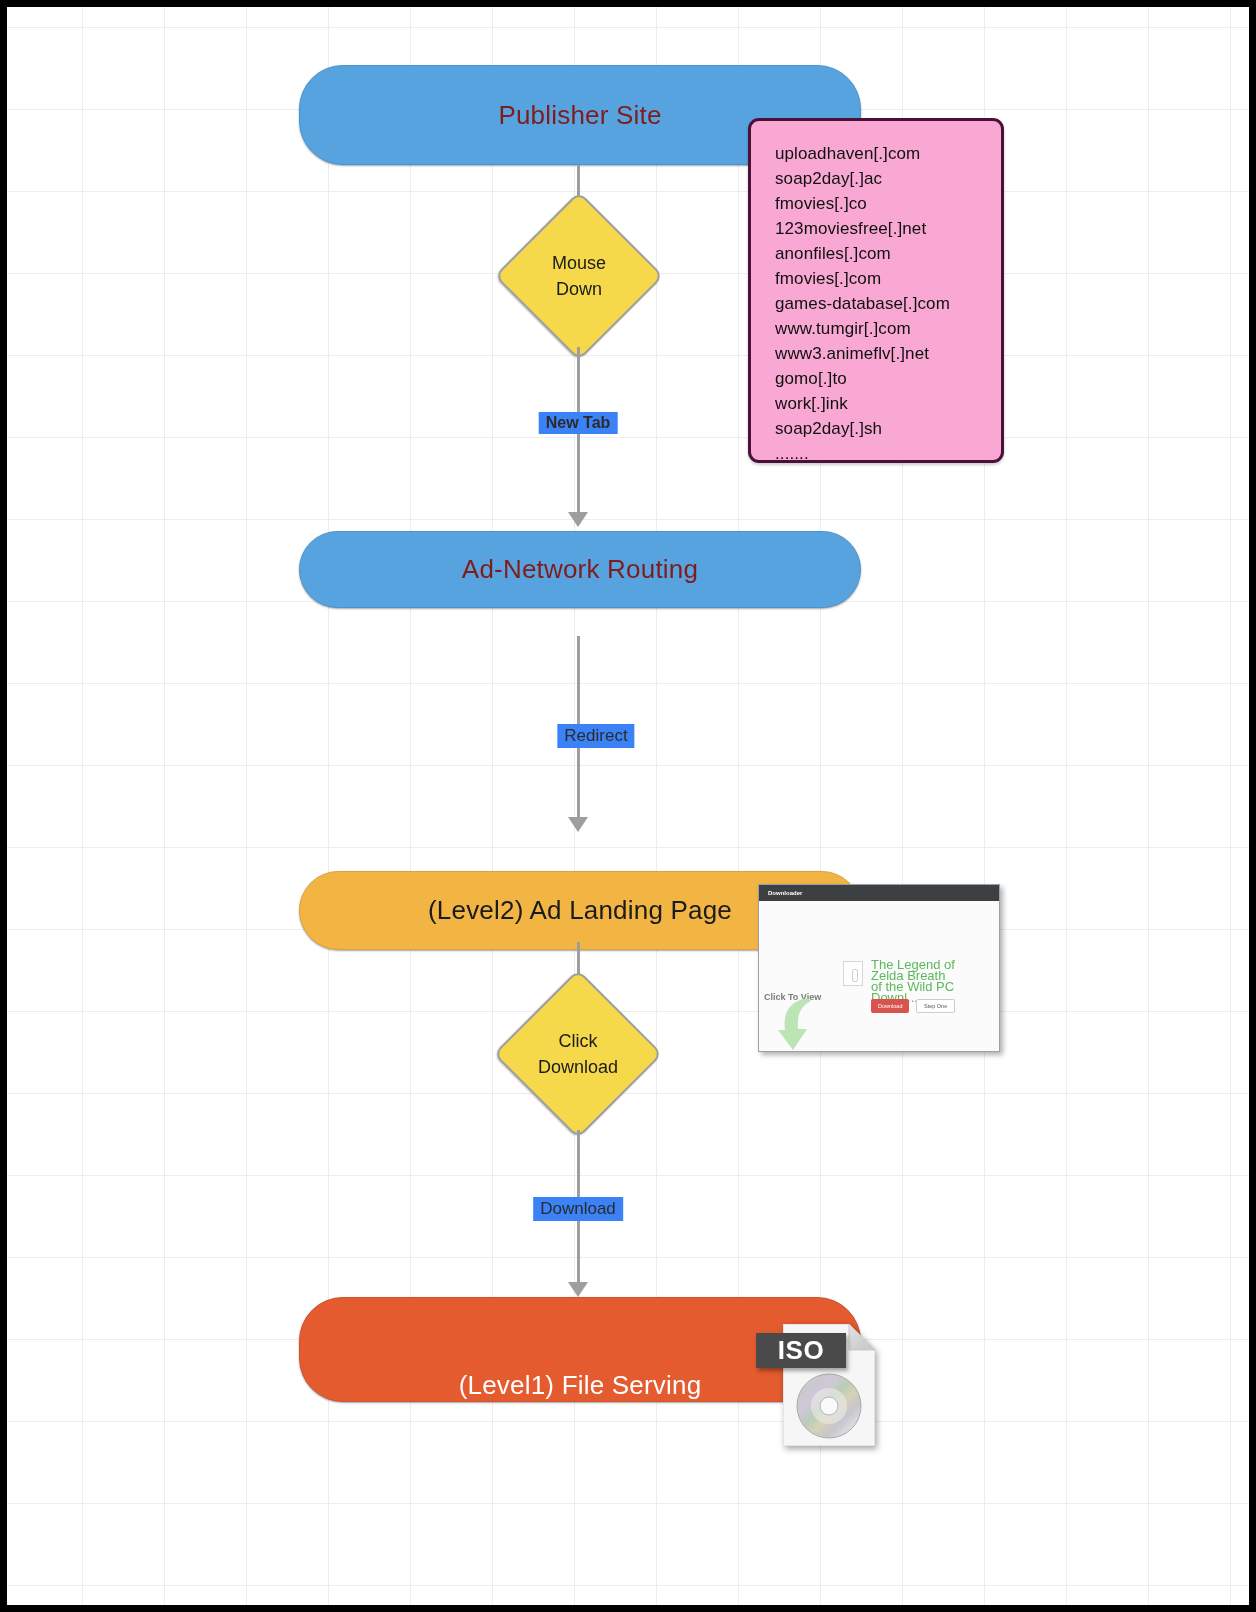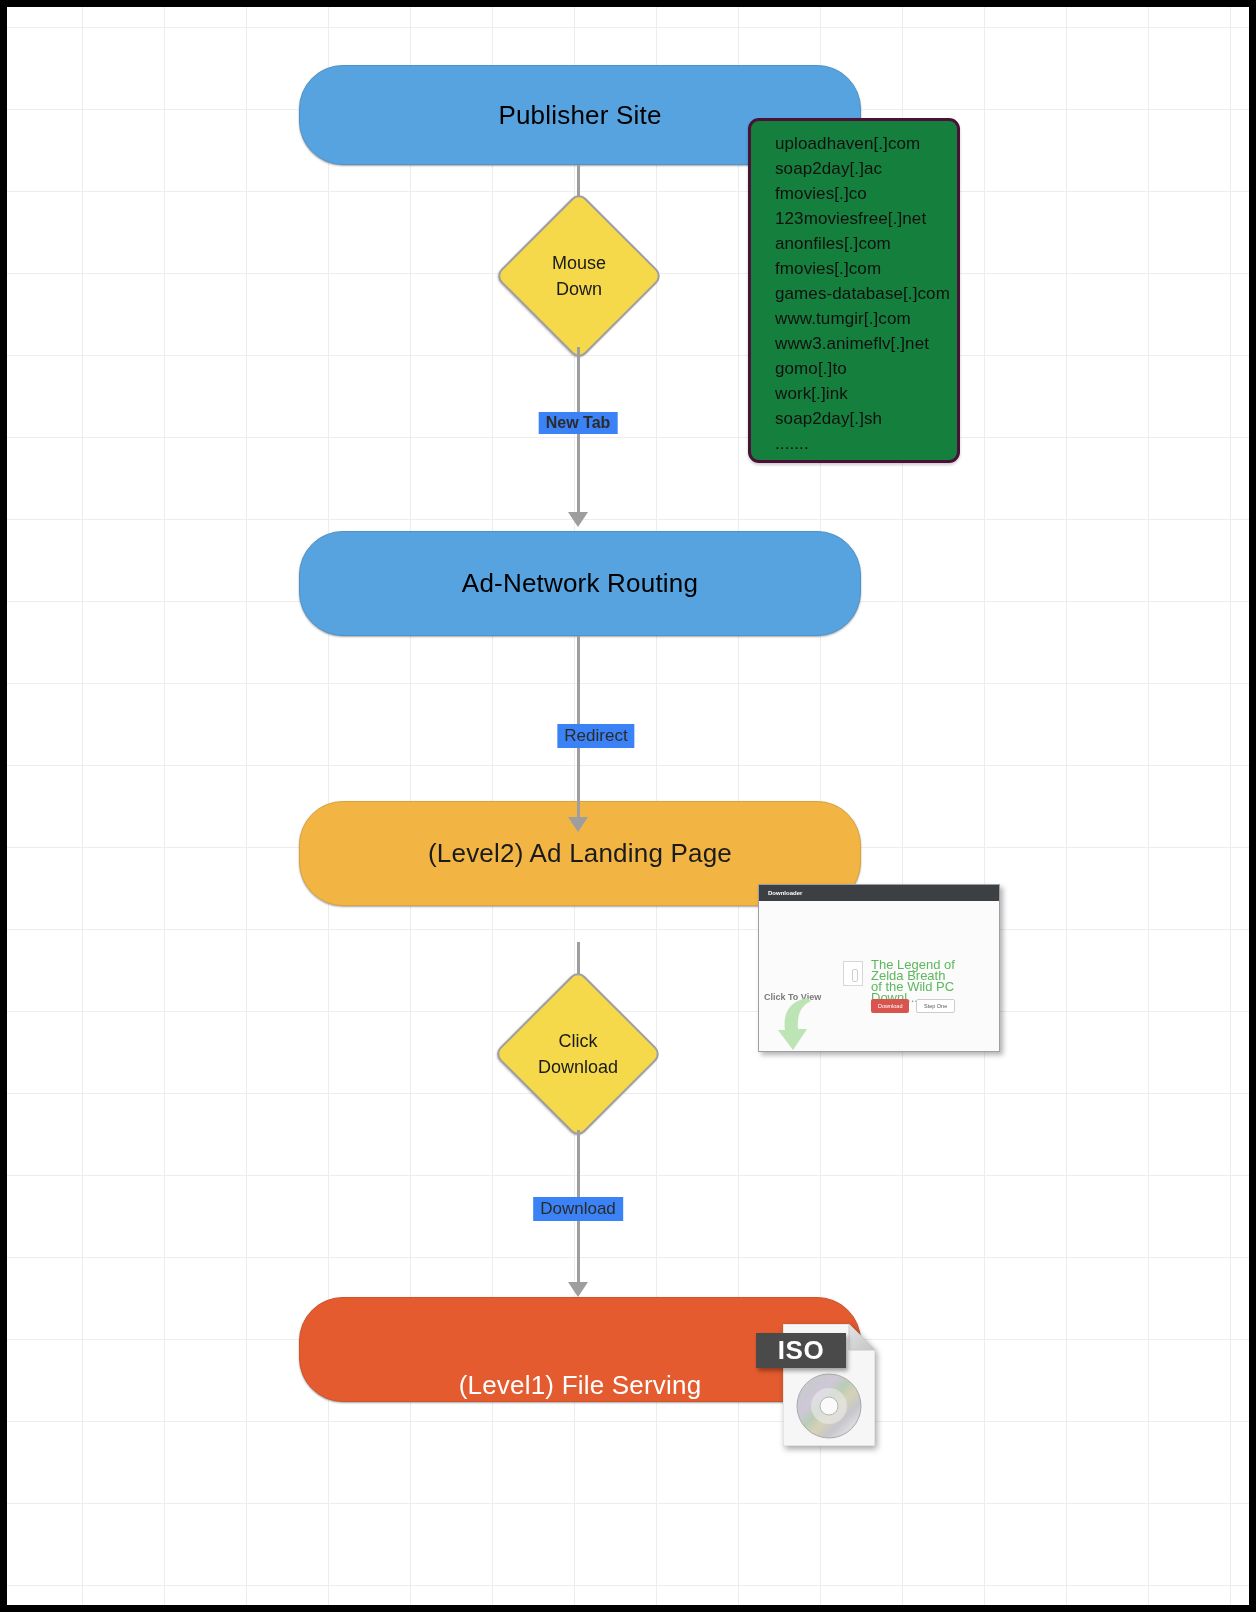--- a/index.html
+++ b/index.html
@@ -36,27 +36,27 @@
   .node {
     position: absolute;
     display: flex;
     align-items: center;
     justify-content: center;
     border-radius: 44px;
     box-shadow: 0 1px 2px rgba(0,0,0,.35);
     font-size: 26px;
     letter-spacing: .2px;
   }
-  .node-blue   { background: #57a3df; color: #000000; border: 1px solid #4c93cb; }
+  .node-blue   { background: #57a3df; color: #7f1d1d; border: 1px solid #4c93cb; }
   .node-orange { background: #f2b544; color: #1b1b1b; border: 1px solid #daa33c; }
   .node-red    { background: #e35b2e; color: #ffffff; border: 1px solid #cf5229; align-items: flex-end; }
 
   #node-publisher   { left: 292px; top: 58px;   width: 562px; height: 100px; }
-  #node-adnetwork   { left: 292px; top: 524px;  width: 562px; height: 105px; }
-  #node-landing     { left: 292px; top: 794px;  width: 562px; height: 105px; }
+  #node-adnetwork   { left: 292px; top: 524px;  width: 562px; height: 77px; }
+  #node-landing     { left: 292px; top: 864px;  width: 562px; height: 79px; }
   #node-fileserving { left: 292px; top: 1290px; width: 562px; height: 105px; }
 
   
   .diamond-wrap {
     position: absolute;
     width: 170px;
     height: 170px;
   }
   .diamond-shape {
     position: absolute;
@@ -119,25 +119,25 @@
 
   #conn-4 { left: 570px; top: 935px;  height: 32px; }
   #conn-5 { left: 570px; top: 1123px; height: 157px; }
   #arrow-5 { left: 561px; top: 1275px; }
   #lbl-download { left: 571px; top: 1190px; }
 
   
   #note-domains {
     position: absolute;
     left: 741px; top: 111px;
-    width: 212px; height: 345px;
-    background: #15803d;
+    width: 256px; height: 345px;
+    background: #f9a8d4;
     border: 3px solid #4a1038;
     border-radius: 11px;
-    padding: 10px 0 0 24px;
+    padding: 20px 0 0 24px;
     box-shadow: 0 2px 3px rgba(0,0,0,.2);
   }
   #note-domains .domain-line {
     font-size: 17px;
     color: #101010;
     line-height: 25px;
     letter-spacing: .1px;
   }
 
   

